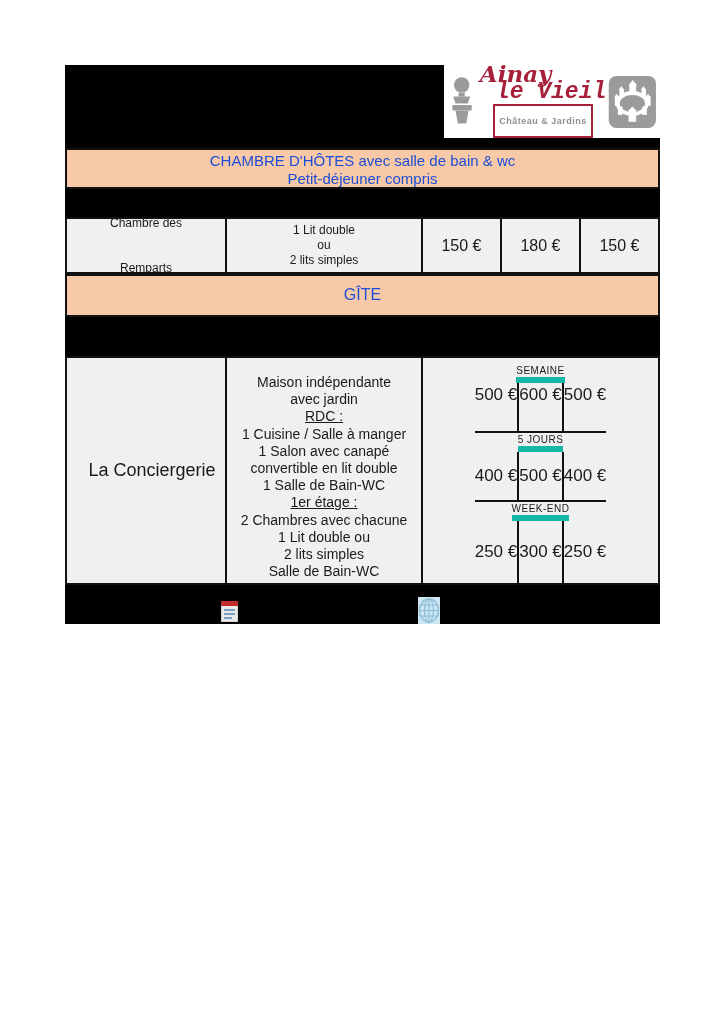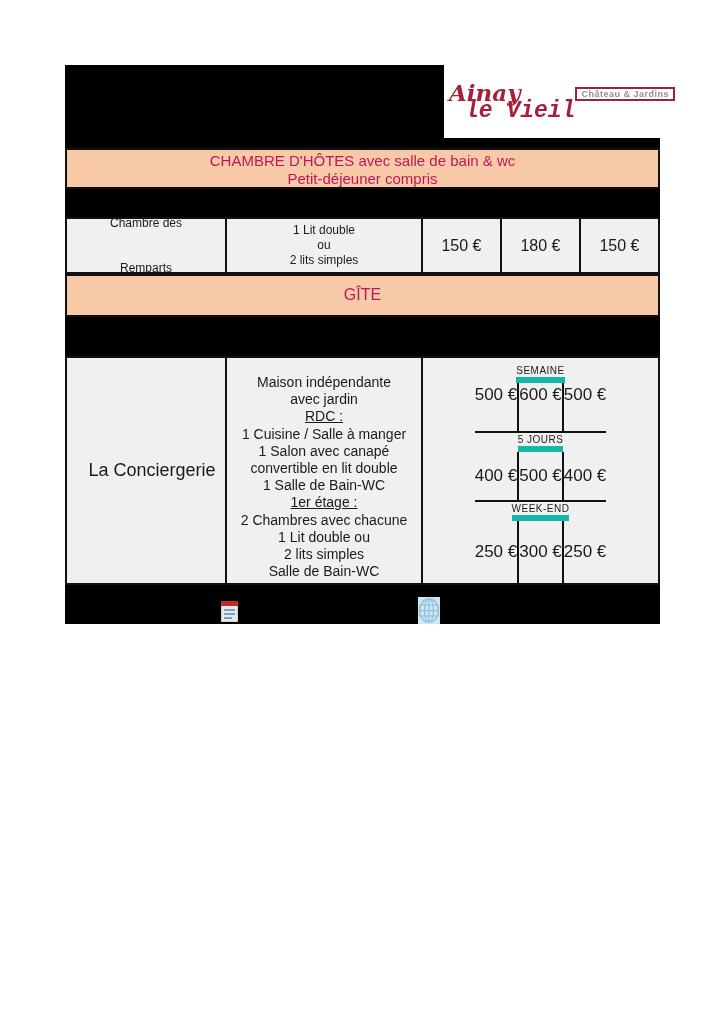--- a/index.html
+++ b/index.html
@@ -10,35 +10,35 @@
   }
   .doc{position:absolute;left:65px;top:65px;width:595px;}
 
   
   .header-block{height:83px;background:#000;position:relative;}
   .logo-panel{
     position:absolute;top:0;right:0;width:216px;height:73px;background:#fff;
     display:flex;align-items:center;justify-content:space-between;
     box-sizing:border-box;padding:2px 3px;
   }
-  .logo-text{display:flex;align-items:flex-start;margin:8px 2px;}
+  .logo-text{display:flex;flex-direction:column;align-items:center;margin:8px 2px;}
   .wordmark{
     color:#a7203a;font-family:"DejaVu Serif", serif;font-style:italic;font-weight:bold;
     font-size:23px;line-height:18px;white-space:nowrap;
   }
   .wordmark .l2{margin-left:16px;font-family:Liberation Mono, monospace;}
   .logo-subtitle{
     border:2px solid #a7203a;color:#8f8f8f;font-size:9px;font-weight:bold;
-    padding:0 4px;margin-top:3px;white-space:nowrap;letter-spacing:.5px;
+    padding:10px 4px;margin-top:3px;white-space:nowrap;letter-spacing:.5px;
   }
 
   
   .banner{
     background:#f7c9a6;border:2px solid #111;box-sizing:border-box;
-    text-align:center;color:#be185d;
+    text-align:center;color:#1d4ed8;
   }
   .banner1{height:41px;font-size:15px;line-height:18px;padding-top:2px;}
   .banner2{height:43px;font-size:16px;line-height:38px;}
 
   .strip{background:#000;}
   .strip1{height:28px;}
   .strip2{height:39px;}
 
   
   .row1{

